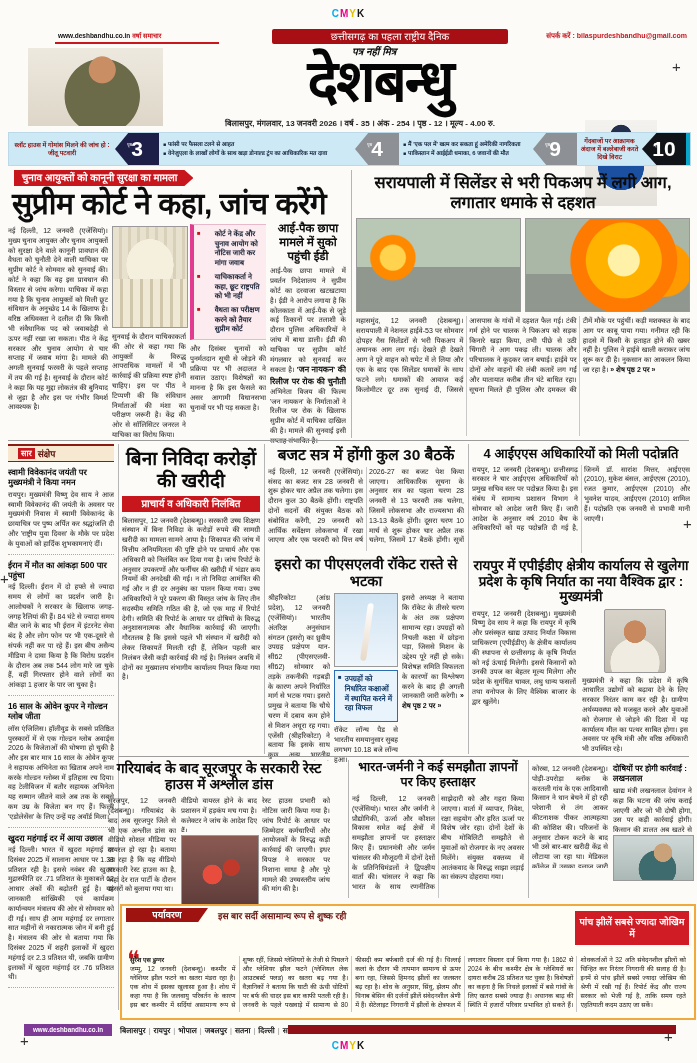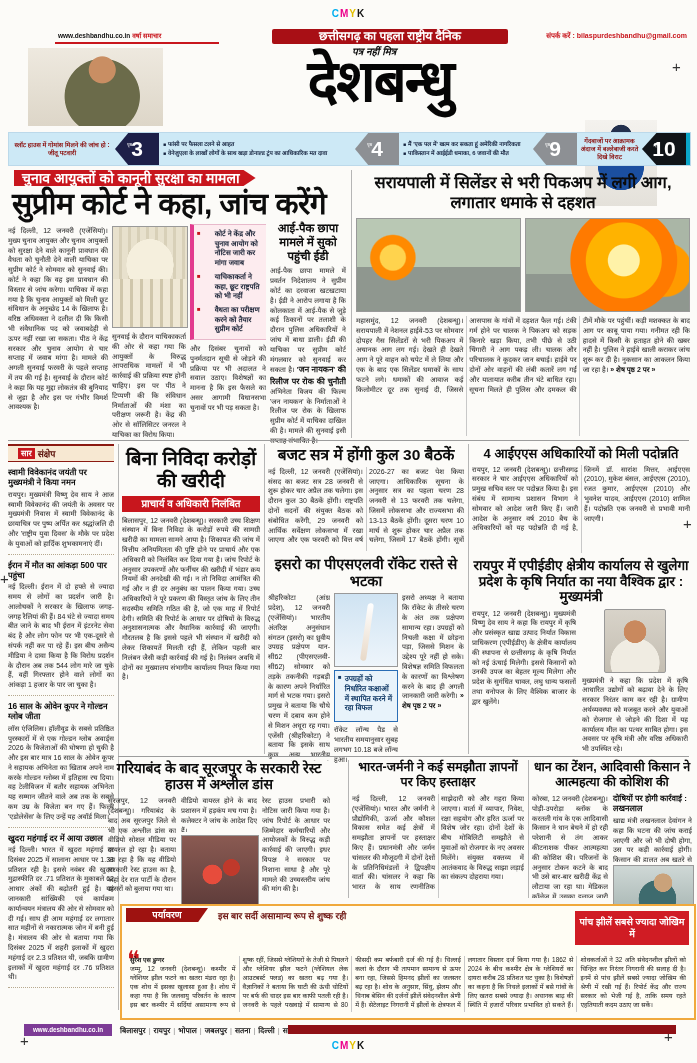--- a/index.html
+++ b/index.html
@@ -14,38 +14,38 @@
   .byl{font-weight:800;color:#111;display:block;}
   .h-xl{font-size:30px;font-weight:800;line-height:1.05;color:#0c0c0c;letter-spacing:-.5px;}
   .h-fire{font-size:16.5px;font-weight:800;line-height:1.22;color:#0c0c0c;text-align:center;}
   .h-md{font-size:15px;font-weight:800;line-height:1.15;color:#0c0c0c;text-align:center;}
   .h-sm{font-size:13px;font-weight:800;line-height:1.2;color:#0c0c0c;text-align:center;}
   .cmyk{font-size:10px;font-weight:800;letter-spacing:1px;text-align:center;width:100%;}
   .cmyk .c{color:#00aeef}.cmyk .m{color:#ec008c}.cmyk .y{color:#e3c000}.cmyk .k{color:#141414}
   .crop{color:#333;font-size:15px;font-weight:400;}
   .sitebox{border-bottom:2px solid #c8161d;font-size:6.5px;color:#111;padding:2px 3px;font-weight:700;}
   .sitebox .red{color:#c8161d;}
-  .tagbar{background:#a80f15;color:#fff;font-size:12px;font-weight:700;text-align:center;
+  .tagbar{background:#a80f15;color:#fff;font-size:10px;font-weight:400;text-align:center;
           line-height:15px;border-radius:2px;}
   .contact{color:#c8161d;font-size:7px;font-weight:700;}
   .motto{font-size:10px;font-style:italic;font-weight:800;color:#111;}
   .title{font-size:58px;font-weight:800;color:#050505;text-align:center;line-height:.95;
          font-family:"Liberation Serif","DejaVu Serif",serif;letter-spacing:-2px;}
   .dateline{font-size:8px;color:#222;text-align:center;font-weight:700;}
   .teasers{background:#cde9f6;display:flex;align-items:stretch;border:1px solid #bcd9ea;}
   .tz{display:flex;align-items:center;overflow:hidden;}
   .tz-text{font-size:6.4px;font-weight:800;color:#8c1210;line-height:1.3;text-align:center;padding:2px 3px;flex:1;}
   .tz-bul{font-size:5.9px;font-weight:700;color:#15233f;line-height:1.45;text-align:left;padding:2px 4px;flex:1;}
   .tz-bul .mk{color:#15233f;font-size:5px;margin-right:2px;}
   .pgbox{position:relative;width:44px;align-self:stretch;display:flex;align-items:center;justify-content:center;
          color:#fff;font-size:21px;font-weight:800;
          clip-path:polygon(30% 0,100% 0,100% 100%,30% 100%,0 50%);}
   .pgbox .pl{position:absolute;left:12px;top:8px;font-size:4.5px;font-weight:400;}
   .pg-navy{background:#1d1f48;} .pg-grey{background:#8d9094;} .pg-black{background:#101418;border-right:4px solid #0aa6c9;}
-  .kicker{background:#c8161d;color:#fff;font-weight:800;font-size:14px;line-height:16px;
+  .kicker{background:#c8161d;color:#fff;font-weight:800;font-size:10px;line-height:16px;
           padding:0 16px 0 8px;clip-path:polygon(0 0,95% 0,100% 50%,95% 100%,0 100%);}
   .vdiv{border-left:1px solid #b5b5b5;width:0;}
   .hdiv{border-top:1px solid #9c9c9c;height:0;}
   .ph{position:relative;overflow:hidden;border:1px solid #999;}
   .ph-politician{background:radial-gradient(circle at 55% 28%,#c98e63 0 14%,transparent 15%),
      radial-gradient(circle at 55% 62%,#6b6b4a 0 42%,transparent 43%),linear-gradient(#eee9df,#ddd6c8);}
   .ph-cricketer{background:radial-gradient(circle at 50% 18%,#23304d 0 13%,transparent 14%),
      radial-gradient(circle at 50% 55%,#1b4fa0 0 38%,transparent 39%),linear-gradient(#f4f2ee,#e4e1da);}
   .ph-court{background:radial-gradient(ellipse 32% 26% at 50% 38%,#f5efdd 0 99%,transparent 100%),
      repeating-linear-gradient(90deg,#e8e1cd 0 6px,#d8d0b8 6px 9px),linear-gradient(#a9cde9 0 52%,#e6dfcc 52% 100%);}
@@ -114,20 +114,21 @@
     <span>www.deshbandhu.co.in</span>
     <span class="red">वर्षा समाचार</span>
   </div>
   <div class="abs tagbar" style="left:272px;top:29px;width:236px;height:15px;">छत्तीसगढ़ का पहला राष्ट्रीय दैनिक</div>
   <div class="abs contact" style="right:10px;top:31px;">संपर्क करें : bilaspurdeshbandhu@gmail.com</div>
 
   <div class="abs ph ph-politician" style="left:28px;top:48px;width:135px;height:78px;border:none;"></div>
   <div class="abs motto" style="left:352px;top:44px;">पत्र नहीं मित्र</div>
   <div class="abs title" style="left:180px;top:54px;width:400px;">देशबन्धु</div>
   <div class="abs ph ph-cricketer" style="left:585px;top:42px;width:72px;height:86px;border:none;"></div>
+  <div class="abs dateline" style="left:140px;top:117px;width:440px;">बिलासपुर, मंगलवार, 13 जनवरी 2026 । वर्ष - 35 । अंक - 254 । पृष्ठ - 12 । मूल्य - 4.00 रु.</div>
 
   <div class="abs teasers" style="left:8px;top:132px;width:681px;height:32px;">
     <div class="tz" style="width:150px;">
       <div class="tz-text">स्लॉट हाउस में गोमांस मिलने की जांच हो : जीतू पटवारी</div>
       <div class="pgbox pg-navy">
         <span class="pl">पृष्ठ</span>
         <span>3</span>
       </div>
     </div>
     <div class="tz" style="width:240px;">
@@ -292,21 +293,20 @@
   <div class="abs vdiv" style="left:348px;top:760px;height:138px;"></div>
 
   <div class="abs" style="left:352px;top:760px;width:172px;">
     <div class="h-sm" style="font-size:12.5px;">भारत-जर्मनी ने कई समझौता ज्ञापनों पर किए हस्ताक्षर</div>
     <div class="b cols2" style="height:104px;margin-top:4px;">नई दिल्ली, 12 जनवरी (एजेंसियां)। भारत और जर्मनी ने प्रौद्योगिकी, ऊर्जा और कौशल विकास समेत कई क्षेत्रों में समझौता ज्ञापनों पर हस्ताक्षर किए हैं। प्रधानमंत्री और जर्मन चांसलर की मौजूदगी में दोनों देशों के प्रतिनिधिमंडलों ने द्विपक्षीय वार्ता की। चांसलर ने कहा कि भारत के साथ रणनीतिक साझेदारी को और गहरा किया जाएगा। वार्ता में व्यापार, निवेश, रक्षा सहयोग और हरित ऊर्जा पर विशेष जोर रहा। दोनों देशों के बीच मोबिलिटी समझौते से युवाओं को रोजगार के नए अवसर मिलेंगे। संयुक्त वक्तव्य में आतंकवाद के विरुद्ध साझा लड़ाई का संकल्प दोहराया गया।</div>
   </div>
 
   <div class="abs vdiv" style="left:528px;top:760px;height:138px;"></div>
 
   <div class="abs" style="left:532px;top:760px;width:160px;">
-    <div class="h-sm" style="font-size:12.5px;">धान का टेंशन, आदिवासी किसान ने आत्महत्या की कोशिश की</div>
     <div style="display:flex;gap:5px;margin-top:4px;">
       <div class="b" style="width:76px;height:104px;">कोरबा, 12 जनवरी (देशबन्धु)। पोड़ी-उपरोड़ा ब्लॉक के करतली गांव के एक आदिवासी किसान ने धान बेचने में हो रही परेशानी से तंग आकर कीटनाशक पीकर आत्महत्या की कोशिश की। परिजनों के अनुसार टोकन कटने के बाद भी उसे बार-बार खरीदी केंद्र से लौटाया जा रहा था। मेडिकल कॉलेज में उसका इलाज जारी है।</div>
       <div style="width:79px;">
         <span class="subhead-inline">दोषियों पर होगी कार्रवाई : लखनलाल</span>
         <div class="b" style="height:46px;">खाद्य मंत्री लखनलाल देवांगन ने कहा कि घटना की जांच कराई जाएगी और जो भी दोषी होगा, उस पर कड़ी कार्रवाई होगी। किसान की हालत अब खतरे से बाहर बताई जा रही है।</div>
         <div class="ph ph-patient" style="width:79px;height:44px;margin-top:3px;"></div>
       </div>
     </div>
   </div>
 

